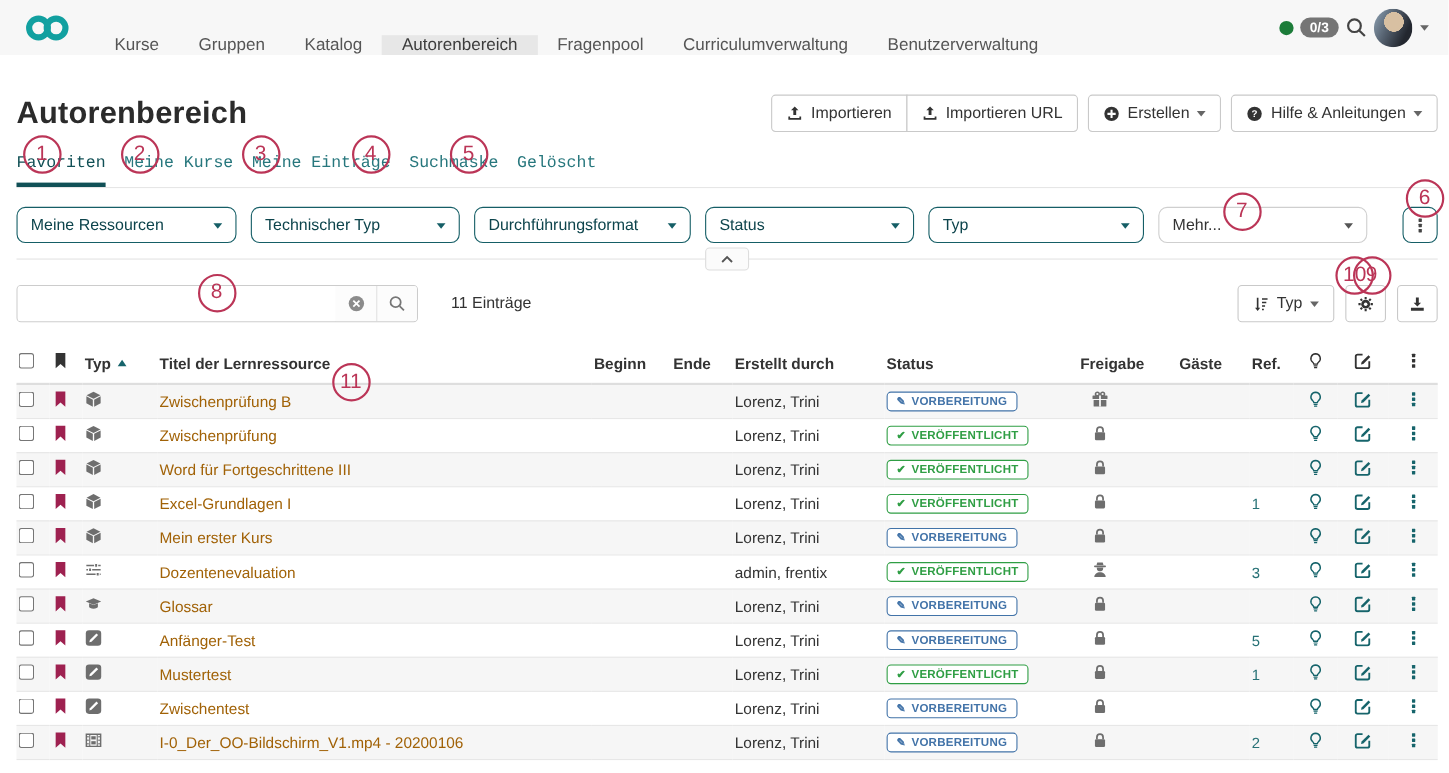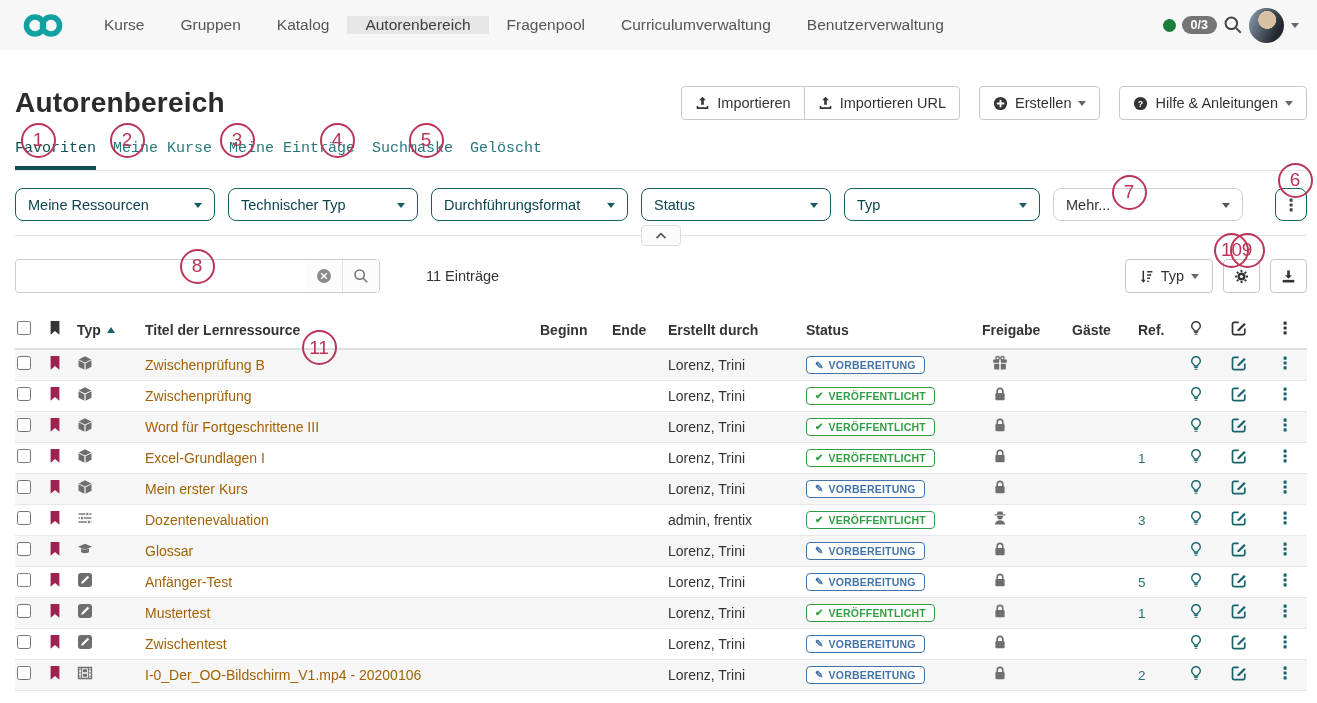--- a/index.html
+++ b/index.html
@@ -4,42 +4,42 @@
 <style>
   * { box-sizing: border-box; margin: 0; padding: 0; }
   html,body { background:#fff; }
   body { font-family:"Liberation Sans", sans-serif; color:#333; }
   .page { position:relative; width:1317px; height:703px; background:#fff; overflow:hidden; }
 
   
   .navbar { height:50px; background:#f7f7f7; display:flex; align-items:stretch; }
   .brand { display:flex; align-items:center; padding:0 22px 0 22px; color:#12a0a0; cursor:pointer; }
   .brand svg { width:42px; height:27px; display:block; }
-  .nav-items { display:flex; align-items:center; }
+  .nav-items { display:flex; align-items:flex-end; }
   .nav-item { display:flex; align-items:center; padding:0 18px; font-size:15.5px; color:#555;
               text-decoration:none; cursor:pointer; white-space:nowrap; }
   .nav-item.active { background:#e7e7e7; color:#3c3c3c; }
   .nav-right { margin-left:auto; display:flex; align-items:center; gap:6px; padding-right:18px; }
   .status-dot { width:13px; height:13px; border-radius:50%; background:#1c7c39; display:inline-block; }
   .nav-badge { background:#757575; color:#fff; font-size:12.5px; font-weight:bold;
                padding:2px 9px; border-radius:10px; cursor:pointer; }
   .nav-search { background:none; border:none; color:#444; cursor:pointer; display:flex; align-items:center; }
   .nav-search svg { width:20px; height:20px; }
   .avatar-wrap { display:flex; align-items:center; gap:7px; cursor:pointer; }
   .avatar { width:35px; height:35px; border-radius:50%; display:inline-block; overflow:hidden;
             background:
               radial-gradient(circle at 52% 34%, #d8c0a2 0%, #d8c0a2 30%, rgba(0,0,0,0) 31%),
               linear-gradient(115deg, #8fa3b5 0%, #55616f 40%, #23272f 78%); }
   .caret-down { width:0; height:0; border:4.5px solid transparent; border-top:5.5px solid #666; margin-top:5px; }
 
   
   .content { padding:0 10px 0 15px; }
   .page-head { margin-top:36px; display:flex; justify-content:space-between; align-items:center; }
   h1 { font-size:28px; font-weight:bold; color:#2b2b2b; letter-spacing:.2px; }
-  .head-buttons { display:flex; align-items:center; gap:19px; }
+  .head-buttons { display:flex; align-items:center; gap:9px; }
   .btn { display:inline-flex; align-items:center; gap:7px; background:#fff; border:1px solid #c9c9c9;
          border-radius:4px; padding:0 13px; height:34px; font-size:14.5px; color:#333;
          font-family:inherit; cursor:pointer; white-space:nowrap; }
   .btn .icon svg { width:15px; height:15px; }
   .btn-group { display:inline-flex; }
   .btn-group .btn:first-child { border-radius:4px 0 0 4px; }
   .btn-group .btn:last-child { border-radius:0 4px 4px 0; margin-left:-1px; }
 
   
   .tabs { margin-top:20px; display:flex; gap:17px; border-bottom:1px solid #e6e6e6; }
@@ -66,21 +66,21 @@
 
   
   .toolbar { margin-top:12px; display:flex; align-items:center; }
   .toolbar-left { display:flex; align-items:center; }
   .search-group { width:365px; height:34px; border:1px solid #ccc; border-radius:4px; display:flex; overflow:hidden; background:#fff; }
   .search-group input { flex:1; border:none; outline:none; font-size:14px; padding:0 10px; font-family:inherit; background:#fff; }
   .sg-btn { width:37px; background:#fcfcfc; border:none; display:flex; align-items:center; justify-content:center;
             cursor:pointer; color:#8b8b8b; }
   .sg-btn svg { width:15px; height:15px; }
   .sg-sep { border-left:1px solid #e2e2e2; color:#777; }
-  .count { margin-left:46px; font-size:14.5px; color:#333; }
+  .count { margin-left:30px; font-size:14.5px; color:#333; }
   .toolbar-right { margin-left:auto; display:flex; align-items:center; gap:10px; }
   .icon-btn { padding:0 10px; }
   .icon-btn svg { width:15px; height:15px; }
 
   
   table { margin-top:21px; width:1292px; border-collapse:collapse; table-layout:fixed; font-size:14px; }
   thead th { text-align:left; font-weight:bold; color:#333; padding:6px 2px 9px 2px; border-bottom:2px solid #dedede; }
   tbody td { padding:0 2px; height:31px; border-bottom:1px solid #e7e7e7; vertical-align:middle; }
   tbody tr:nth-child(odd) { background:#f6f6f6; }
   .c-center { text-align:center; }

